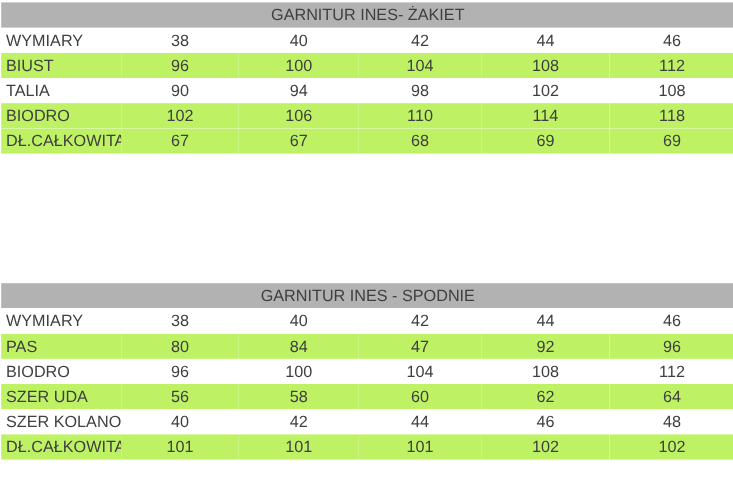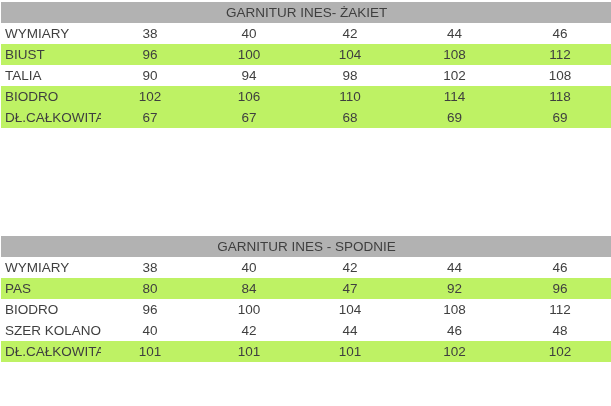--- a/index.html
+++ b/index.html
@@ -149,20 +149,28 @@
       <td class="size-value">96</td>
     </tr>
     <tr class="plain">
       <td class="row-label">BIODRO</td>
       <td class="size-value">96</td>
       <td class="size-value">100</td>
       <td class="size-value">104</td>
       <td class="size-value">108</td>
       <td class="size-value">112</td>
     </tr>
+    <tr class="shaded">
+      <td class="row-label">SZER UDA</td>
+      <td class="size-value">56</td>
+      <td class="size-value">58</td>
+      <td class="size-value">60</td>
+      <td class="size-value">62</td>
+      <td class="size-value">64</td>
+    </tr>
     <tr class="plain">
       <td class="row-label">SZER KOLANO</td>
       <td class="size-value">40</td>
       <td class="size-value">42</td>
       <td class="size-value">44</td>
       <td class="size-value">46</td>
       <td class="size-value">48</td>
     </tr>
     <tr class="shaded">
       <td class="row-label">DŁ.CAŁKOWITA</td>

